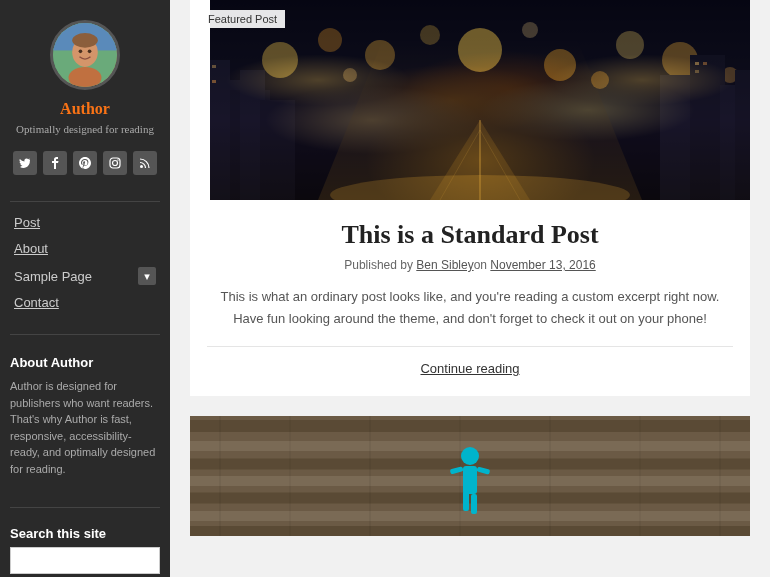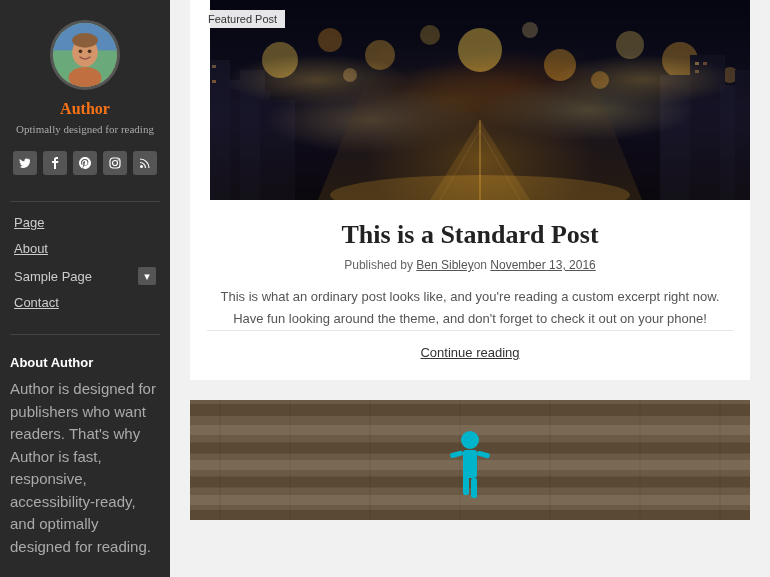--- a/index.html
+++ b/index.html
@@ -137,24 +137,24 @@
       font-size: 13px;
       font-family: Arial, sans-serif;
       font-weight: bold;
       margin-top: 12px;
       margin-bottom: 8px;
       width: 100%;
     }
 
     .sidebar-text {
       color: #aaa;
-      font-size: 15px;
+      font-size: 11px;
       font-family: Arial, sans-serif;
       line-height: 1.5;
-      margin-bottom: 12px;
+      margin-bottom: 22px;
       width: 100%;
     }
 
     .search-section {
       width: 100%;
       margin-top: 10px;
     }
 
     .search-label {
       color: #fff;
@@ -293,20 +293,21 @@
       text-decoration: underline;
       cursor: pointer;
     }
 
     .post-excerpt {
       font-size: 13px;
       font-family: Arial, sans-serif;
       color: #555;
       line-height: 1.7;
       text-align: center;
+      margin-bottom: 16px;
     }
 
     .post-divider {
       border: none;
       border-top: 1px solid #e5e5e5;
       margin-bottom: 14px;
     }
 
     .continue-reading {
       text-align: center;
@@ -410,21 +411,21 @@
           <path d="M1 5.5a5.5 5.5 0 015.5 5.5" stroke="white" stroke-width="1.2" fill="none"></path>
           <path d="M1 2a9 9 0 019 9" stroke="white" stroke-width="1.2" fill="none"></path>
         </svg>
     </div>
   </div>
 
   <hr class="sidebar-divider">
 
   <ul class="nav-menu">
     <li>
-      <a>Page</a>
+      <a>Post</a>
     </li>
     <li>
       <a>About</a>
     </li>
     <li class="has-dropdown">
       <a>Sample Page</a>
       <div class="dropdown-arrow"></div>
     </li>
     <li>
       <a>Contact</a>

